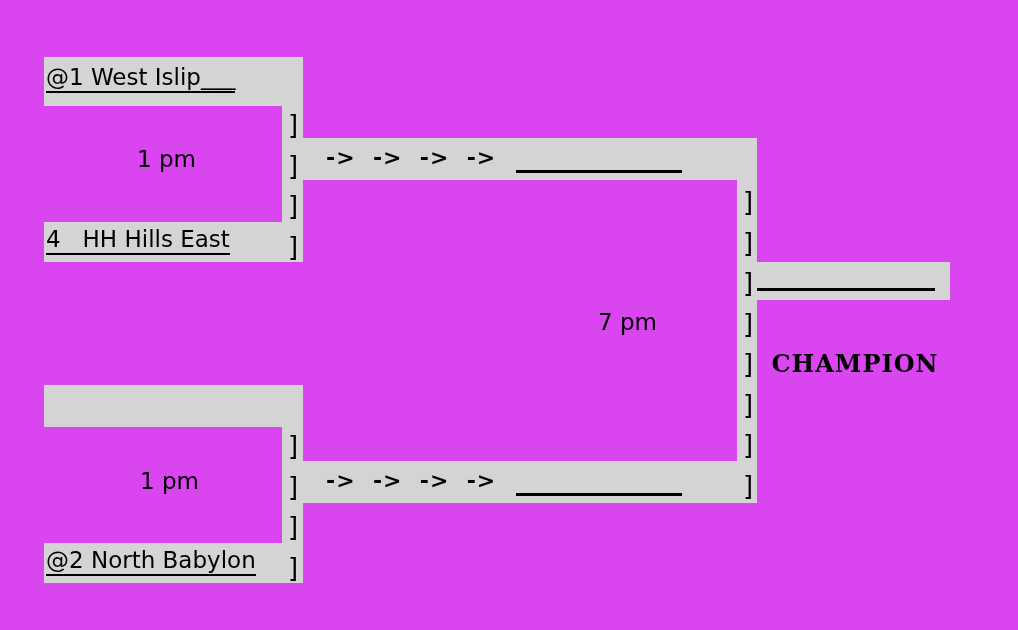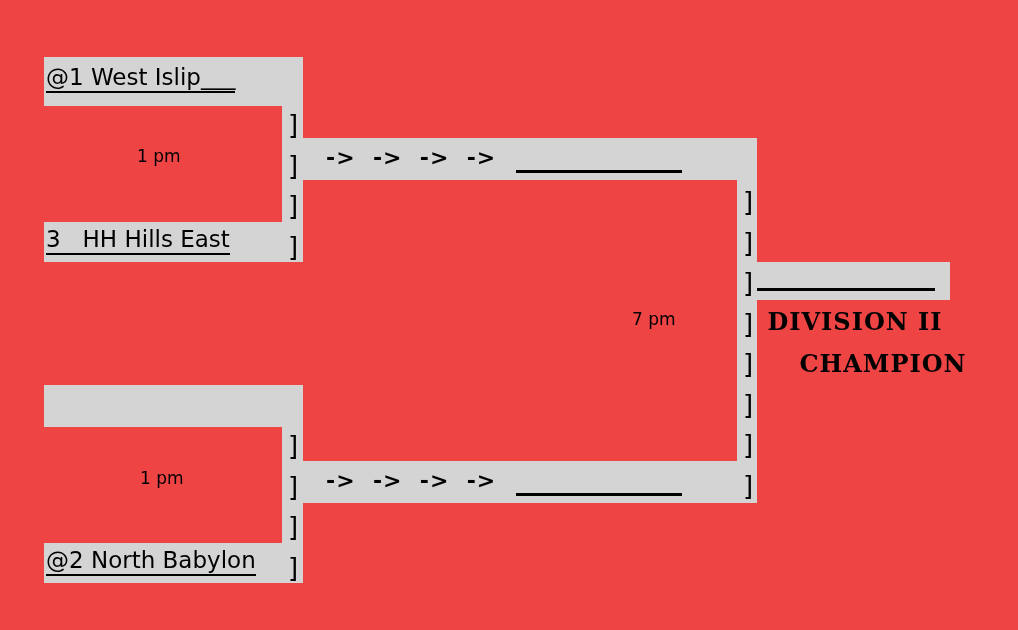--- a/index.html
+++ b/index.html
@@ -9,21 +9,21 @@
     background: #ffffff;
   }
   body {
     font-family: "DejaVu Sans", sans-serif;
     -webkit-font-smoothing: antialiased;
   }
   #bracket-root {
     position: relative;
     width: 1018px;
     height: 630px;
-    background: #ef4444;
+    background: #d946ef;
     overflow: hidden;
   }
 
   
   .abs { position: absolute; }
 
   
   .gray { background: #d4d4d4; }
 
   
@@ -54,21 +54,21 @@
   }
   .brk {
     display: block;
     height: 40.5px;
     font-size: 26px;
     line-height: 40.5px;
   }
 
   
   .time-label {
-    font-size: 17px;
+    font-size: 23px;
     color: #000000;
     white-space: pre;
     line-height: 1;
   }
 
   
   .arrows {
     font-size: 22px;
     font-weight: bold;
     color: #000000;
@@ -120,21 +120,21 @@
 
   <div class="abs gray" style="left:303px; top:461px; width:454px; height:42px;"></div>
 
   <div class="abs team-row" style="left:46px; top:66px;">
     <span class="team-name">@1 West Islip___</span>
   </div>
 
   <div class="abs time-label" style="left:137px; top:148px;">1 pm</div>
 
   <div class="abs team-row" style="left:46px; top:228px;">
-    <span class="team-name">3   HH Hills East</span>
+    <span class="team-name">4   HH Hills East</span>
   </div>
 
   <div class="abs brk-col" style="left:284px; top:105px; width:18px;">
     <span class="brk">]</span>
     <span class="brk">]</span>
     <span class="brk">]</span>
     <span class="brk">]</span>
   </div>
 
   <div class="abs arrows" style="left:326px; top:147px;">-&gt;  -&gt;  -&gt;  -&gt;</div>
@@ -150,31 +150,30 @@
   <div class="abs brk-col" style="left:284px; top:426px; width:18px;">
     <span class="brk">]</span>
     <span class="brk">]</span>
     <span class="brk">]</span>
     <span class="brk">]</span>
   </div>
 
   <div class="abs arrows" style="left:326px; top:470px;">-&gt;  -&gt;  -&gt;  -&gt;</div>
   <div class="abs blank-line" style="left:516px; top:493px; width:166px;"></div>
 
-  <div class="abs time-label" style="left:598px; top:311px;margin-left:34px;">7 pm</div>
+  <div class="abs time-label" style="left:598px; top:311px;">7 pm</div>
 
   <div class="abs brk-col" style="left:739px; top:182px; width:18px;">
     <span class="brk">]</span>
     <span class="brk">]</span>
     <span class="brk">]</span>
     <span class="brk">]</span>
     <span class="brk">]</span>
     <span class="brk">]</span>
     <span class="brk">]</span>
     <span class="brk">]</span>
   </div>
 
   <div class="abs blank-line" style="left:757px; top:288px; width:178px;"></div>
 
-  <div class="abs champ-text" style="left:757px; top:310px; width:196px;">DIVISION II</div>
-  <div class="abs champ-text" style="left:757px; top:352px; width:196px;padding-left:28px;">CHAMPION</div>
+  <div class="abs champ-text" style="left:757px; top:352px; width:196px;">CHAMPION</div>
 
 </div>
 
 </body></html>

